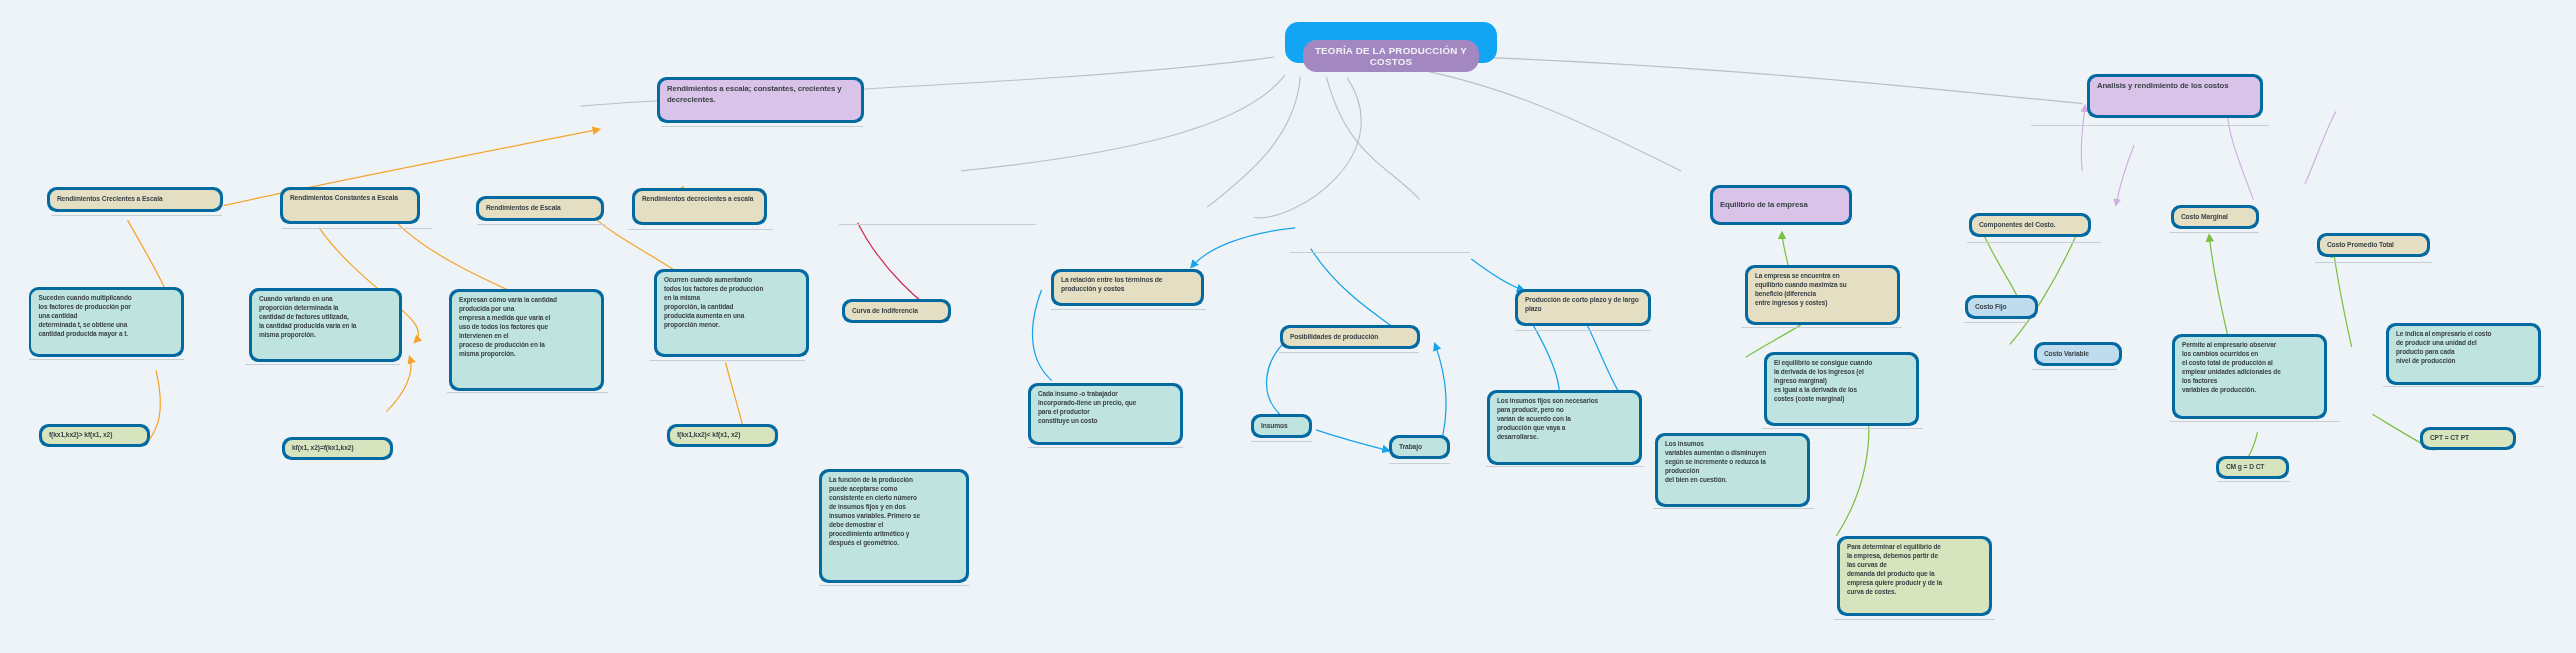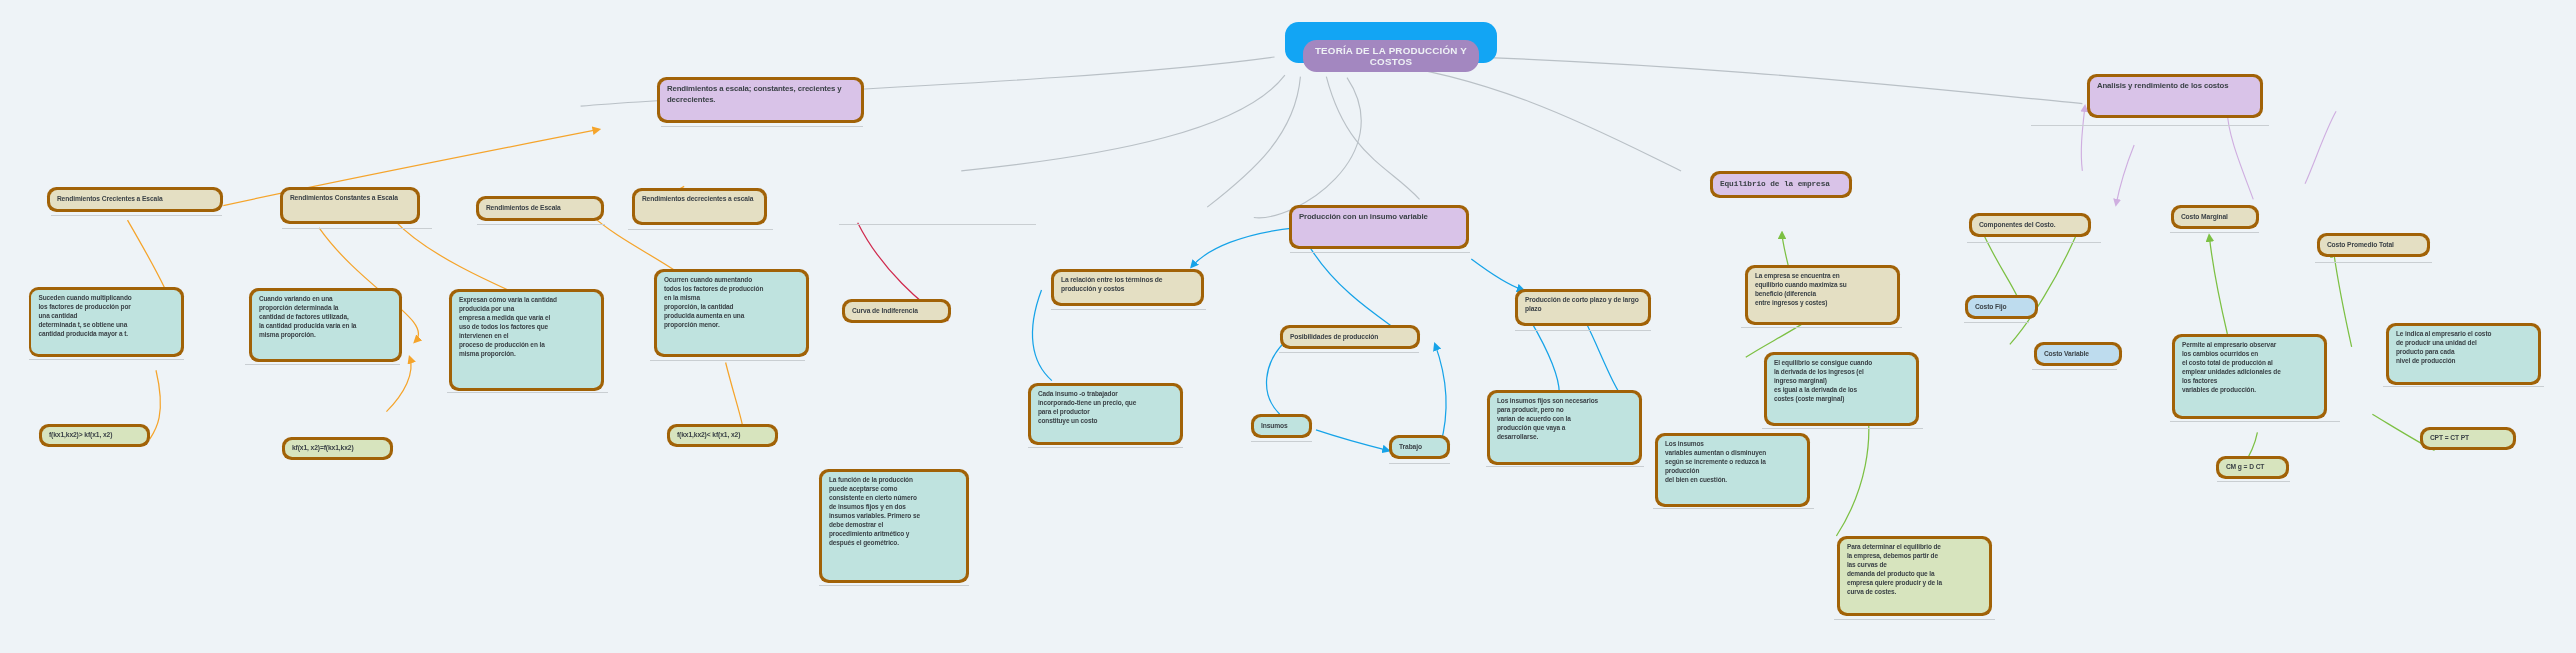--- a/index.html
+++ b/index.html
@@ -9,21 +9,21 @@
     position:relative; overflow:hidden;
     font-family:"Liberation Sans", sans-serif;
     -webkit-font-smoothing:antialiased;
   }
   #canvas { position:absolute; inset:0; }
   #edges { position:absolute; inset:0; width:2576px; height:653px; pointer-events:none; }
 
   .node {
     position:absolute;
     border-radius:9.3px;
-    background:#a16207;
+    background:#0369a1;
     padding:2.6px;
     box-sizing:border-box;
   }
   .node .inner {
     border-radius:7.3px;
     width:100%; height:100%;
     display:flex; align-items:center;
     padding:4.7px 7.3px;
     color:#3b4247;
     font-weight:700;
@@ -240,23 +240,20 @@
   <div class="underline" style="left:1051px; top:309px; width:155px;"></div>
 
   <div class="node teal t12 multi" style="left:1028px; top:383px; width:155px; height:62px;">
     <div class="inner wtxt">Cada insumo -o trabajador
 incorporado-tiene un precio, que
 para el productor
 constituye un costo</div>
   </div>
   <div class="underline" style="left:1028px; top:447px; width:155px;"></div>
 
-  <div class="node purple t15 multi" style="left:1289px; top:205px; width:180px; height:44px;">
-    <div class="inner wtxt">Producción con un insumo variable</div>
-  </div>
   <div class="underline" style="left:1290px; top:252px; width:180px;"></div>
 
   <div class="node khaki t13" style="left:1280px; top:325px; width:140px; height:24px;">
     <div class="inner">Posibilidades de producción</div>
   </div>
   <div class="underline" style="left:1279px; top:352px; width:140px;"></div>
 
   <div class="node teal t13" style="left:1251px; top:414px; width:61px; height:24px;">
     <div class="inner">Insumos</div>
   </div>
@@ -283,21 +280,21 @@
 
   <div class="node teal t12 multi" style="left:1655px; top:433px; width:155px; height:74px;">
     <div class="inner wtxt">Los insumos
 variables aumentan o disminuyen
 según se incremente o reduzca la
 producción
 del bien en cuestión.</div>
   </div>
   <div class="underline" style="left:1653px; top:508px; width:161px;"></div>
 
-  <div class="node purple t15" style="left:1710px; top:171px; width:142px; height:27px;font-family:Liberation Mono, monospace;">
+  <div class="node purple t15" style="left:1710px; top:185px; width:142px; height:40px;">
     <div class="inner">Equilibrio de la empresa</div>
   </div>
 
   <div class="node khaki t12 multi" style="left:1745px; top:265px; width:155px; height:60px;">
     <div class="inner wtxt">La empresa se encuentra en
 equilibrio cuando maximiza su
 beneficio (diferencia
 entre ingresos y costes)</div>
   </div>
   <div class="underline" style="left:1741px; top:327px; width:161px;"></div>

